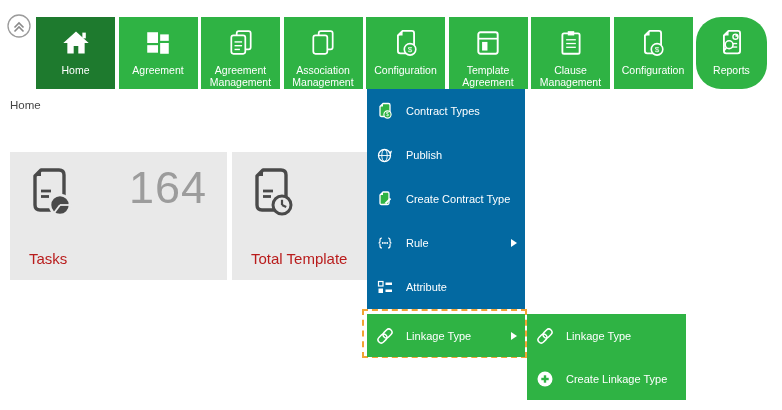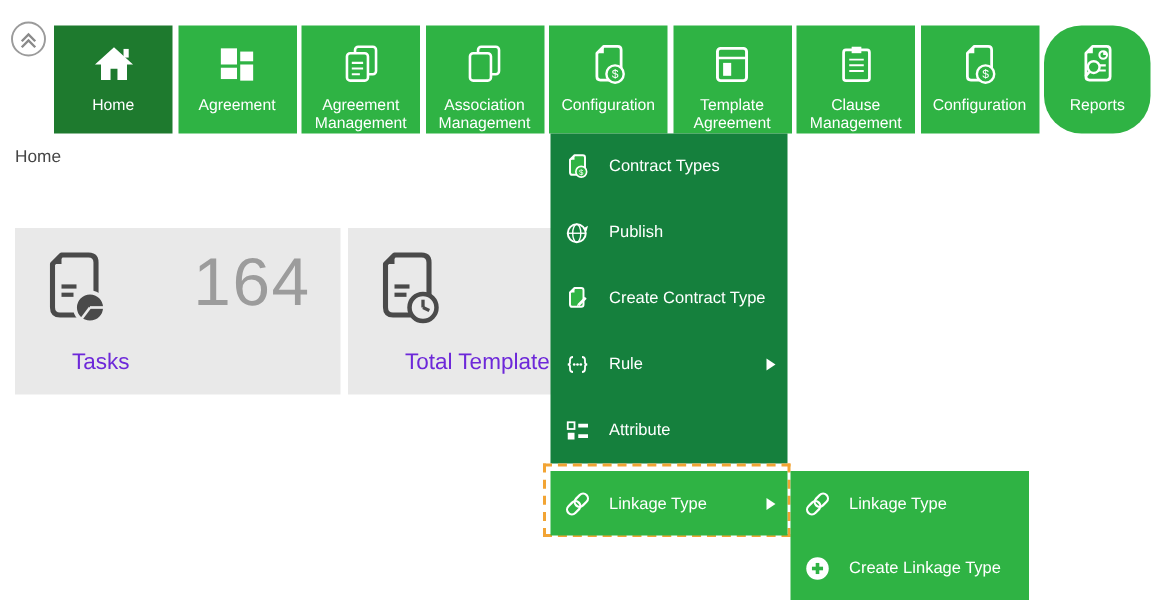--- a/index.html
+++ b/index.html
@@ -14,30 +14,30 @@
          flex-direction:column; align-items:center; padding-top:6px; cursor:pointer; }
   .tab.active { background:#1e7a2e; }
   .tab.last { width:71px;border-radius:25px; }
   .tab .icon-box { height:40px; display:flex; align-items:center; justify-content:center; }
   .tab .tab-label { font-size:10.5px; line-height:1.18; text-align:center; width:72px; margin-top:1px; }
 
   
   #breadcrumb { left:10px; top:99px; font-size:11.5px; color:#454545; cursor:pointer; }
 
   
-  .dash-tile { top:152px; width:217px; height:111px; background:#e9e9e9; z-index:1; }
+  .dash-tile { top:152px; width:217px; height:128px; background:#e9e9e9; z-index:1; }
   #tile-tasks { left:10px; }
   #tile-countries { left:232px; }
   .dash-icon { position:absolute; left:14px; top:14px; }
   .dash-value { position:absolute; right:20px; top:10px; font-size:45px; font-weight:300;
                 color:#9c9c9c; letter-spacing:1px; }
-  .dash-label { position:absolute; left:19px; bottom:13px; font-size:15px; color:#6d28d9;margin-left:19px; }
-
-  
-  #menu { left:367px; top:89px; width:158px; background:#15803d; z-index:5; }
+  .dash-label { position:absolute; left:19px; bottom:13px; font-size:15px; color:#b91c1c; }
+
+  
+  #menu { left:367px; top:89px; width:158px; background:#0369a1; z-index:5; }
   .menu-item { height:44px; display:flex; align-items:center; padding-left:9px; gap:12px;
                color:#fff; font-size:11px; position:relative; cursor:pointer; }
   .menu-item .mi-icon { width:18px; height:18px; flex:0 0 18px; }
   .caret { position:absolute; right:8px; top:50%; margin-top:-4px; width:0; height:0;
            border-left:6px solid #fff; border-top:4px solid transparent;
            border-bottom:4px solid transparent; }
 
   
   #highlight-box { left:362px; top:309px; width:165px; height:49px;
                    border:2px dashed #f2a434; z-index:6; }

